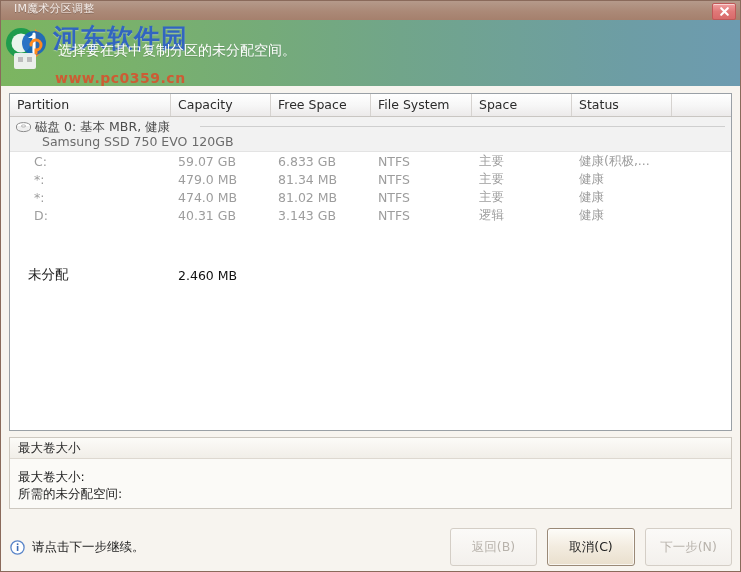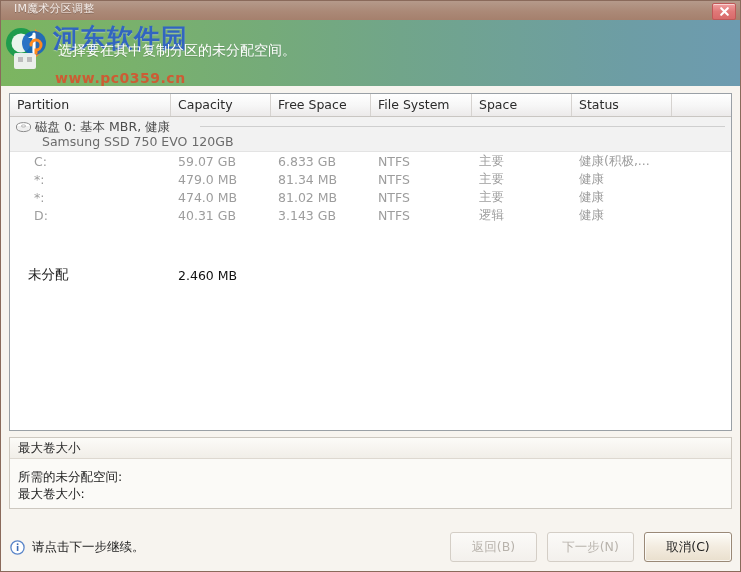--- a/index.html
+++ b/index.html
@@ -284,21 +284,21 @@
     color: #1d1d1d;
     white-space: nowrap;
   }
   .btns {
     display: flex;
     gap: 10px;
     align-items: center;
   }
   .btn {
     width: 87px;
-    height: 30px;
+    height: 38px;
     border-radius: 3px;
     font-size: 12.5px;
     display: flex;
     align-items: center;
     justify-content: center;
     box-sizing: border-box;
     white-space: nowrap;
     cursor: pointer;
     user-select: none;
   }
@@ -421,36 +421,36 @@
           <div class="cell c-type"></div>
           <div class="cell c-status"></div>
         </div>
 
       </div>
     </div>
 
     <div class="group">
       <div class="group-head">最大卷大小</div>
       <div class="group-body">
+        <div class="info-line">最大卷大小:</div>
         <div class="info-line">所需的未分配空间:</div>
-        <div class="info-line">最大卷大小:</div>
       </div>
     </div>
 
   </div>
 
   <div class="footer">
     <div class="status-wrap">
       <svg width="15" height="15" viewBox="0 0 15 15">
         <circle cx="7.5" cy="7.5" r="6.6" fill="#ffffff" stroke="#5b86c9" stroke-width="1.3"></circle>
         <rect x="6.8" y="6" width="1.6" height="5" fill="#3d6cb5"></rect>
         <rect x="6.8" y="3.4" width="1.6" height="1.7" fill="#3d6cb5"></rect>
       </svg>
       <span class="status-text">请点击下一步继续。</span>
     </div>
     <div class="btns">
       <div class="btn disabled">返回(B)</div>
+      <div class="btn default">取消(C)</div>
       <div class="btn disabled">下一步(N)</div>
-      <div class="btn default">取消(C)</div>
     </div>
   </div>
 
 </div>
 
 </body></html>

